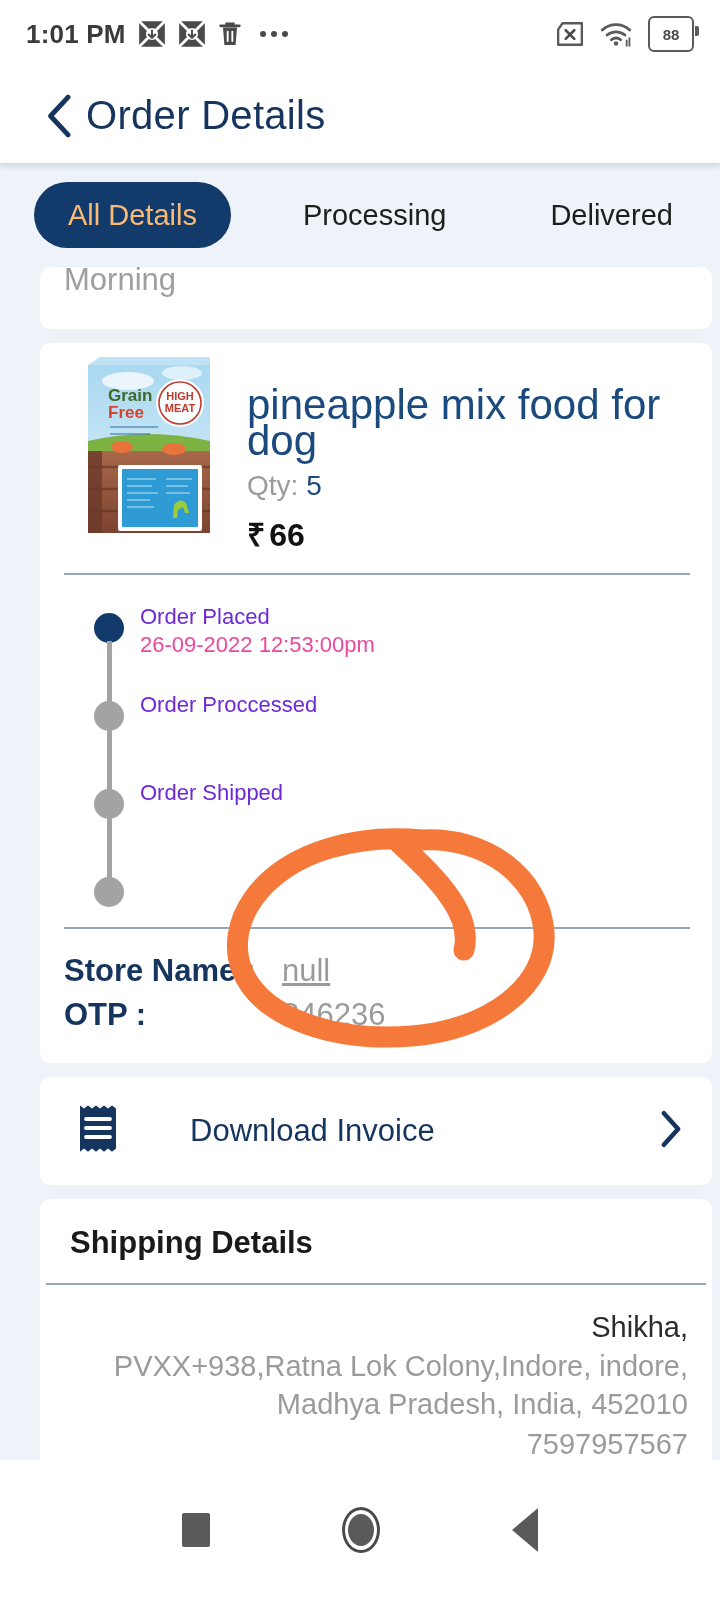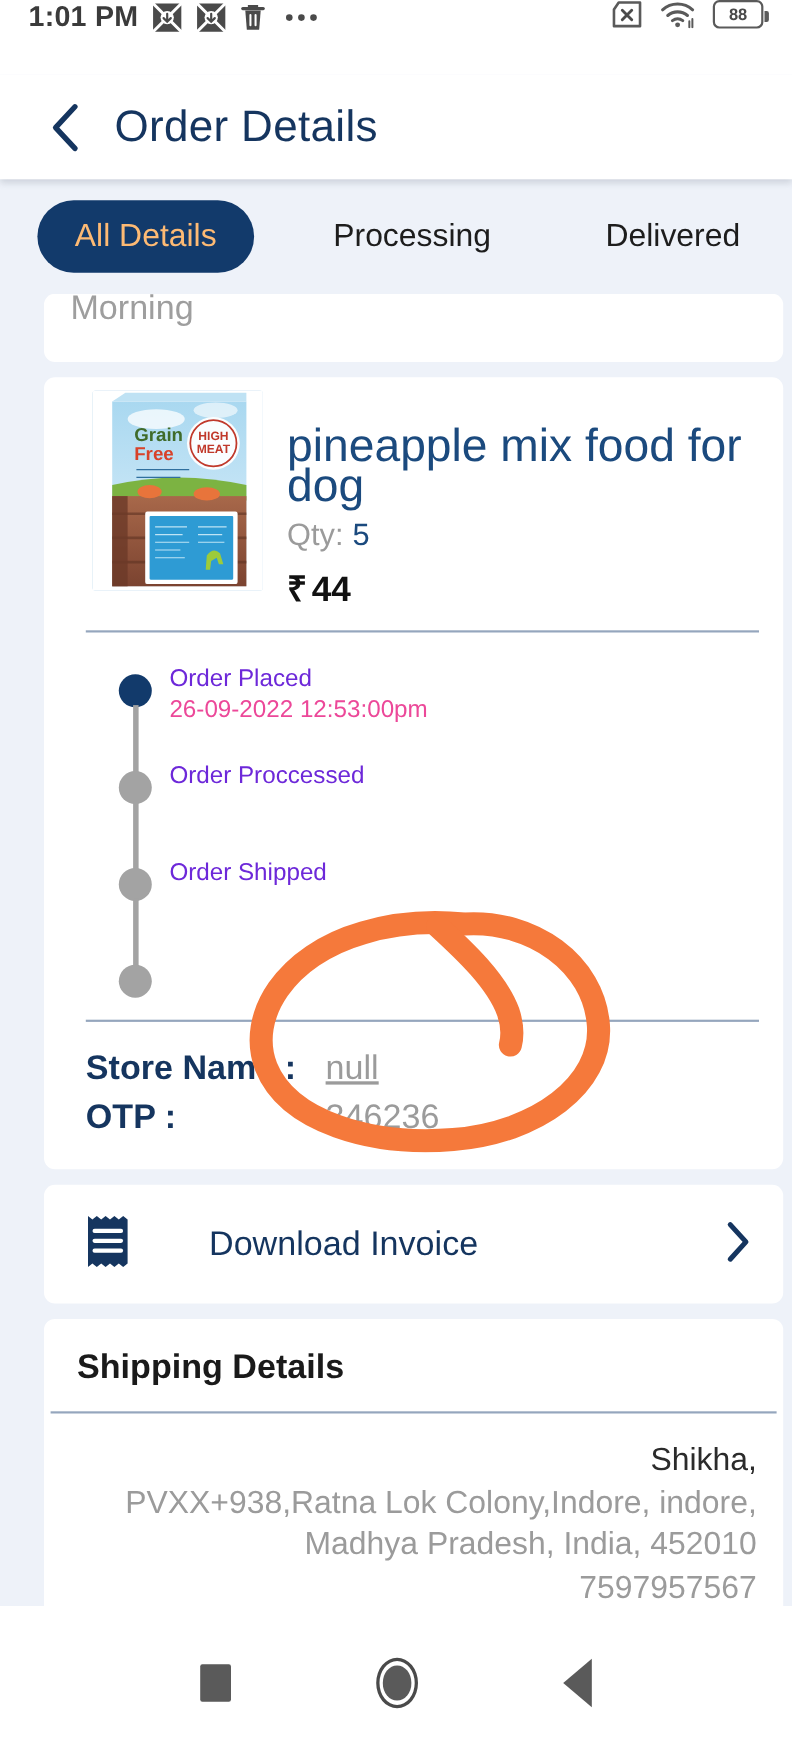--- a/index.html
+++ b/index.html
@@ -8,49 +8,49 @@
     width:720px; height:1600px;
     font-family:"Liberation Sans", sans-serif;
     background:#ffffff;
     overflow:hidden;
   }
   .phone { position:relative; width:720px; height:1600px; background:#eef2f9; }
 
   
   .statusbar {
     position:absolute; top:0; left:0; width:720px; height:68px;
-    background:#ffffff; display:flex; align-items:flex-start;
+    background:#ffffff; display:flex; align-items:center;
     padding:0 26px; z-index:30;
   }
   .sb-left { display:flex; align-items:center; gap:12px; }
   .sb-time { font-size:26px; font-weight:700; color:#3b3b3b; letter-spacing:.2px; }
   .sb-icon { display:flex; align-items:center; justify-content:center; }
   .sb-right { margin-left:auto; display:flex; align-items:center; gap:16px; }
   .battery-box {
-    position:relative; width:46px; height:26px;
+    position:relative; width:46px; height:36px;
     border:2.5px solid #5a5a5a; border-radius:6px;
     display:flex; align-items:center; justify-content:center;
   }
   .battery-box::after {
     content:""; position:absolute; right:-7px; top:8px;
     width:4px; height:10px; background:#5a5a5a; border-radius:0 2px 2px 0;
   }
   .battery-txt { font-size:15px; font-weight:700; color:#4a4a4a; }
   .dots { display:flex; gap:5px; align-items:center; margin-left:6px; }
   .dots i { width:6px; height:6px; border-radius:50%; background:#4a4a4a; display:block; }
 
   
   .appbar {
     position:absolute; top:68px; left:0; width:720px; height:95px;
     background:#ffffff; display:flex; align-items:center; padding-left:34px;
     box-shadow:0 3px 6px rgba(90,100,120,.22); z-index:20;
   }
   .back-btn { width:52px; height:52px; display:flex; align-items:center; justify-content:center; cursor:pointer; }
   .appbar-title {
-    font-size:40px; color:#15355f; margin-left:18px;
+    font-size:40px; color:#15355f; 
     font-weight:400; letter-spacing:.3px;
   }
 
   
   .tabs {
     position:absolute; top:163px; left:0; width:720px; height:104px;
     background:#eef2f9; display:flex; align-items:center; z-index:15;
   }
   .tab {
     font-size:29px; color:#1d1d1d; cursor:pointer;
@@ -72,21 +72,21 @@
   }
   .card {
     background:#ffffff; border-radius:10px; margin:0 24px 14px 24px;
   }
 
   
   .card-morning { height:62px; display:flex; align-items:flex-start; padding-left:24px; }
   .morning-txt { font-size:31px; color:#9e9e9e; line-height:34px; margin-top:-4px; }
 
   
-  .card-product { padding:12px 0 0 16px; }
+  .card-product { padding:12px 0 0 2px; }
   .prod-row { display:flex; padding:0 22px 0 28px; }
   .prod-thumb {
     width:155px; height:182px; flex:0 0 155px; border-radius:3px;
     overflow:hidden; position:relative; background:#cfe4f2;
   }
   .prod-info { margin-left:22px; padding-top:32px; }
   .prod-title { font-size:42px; color:#1b4a7e; line-height:36px; }
   .prod-qty { font-size:28px; color:#9b9b9b; margin-top:11px; }
   .prod-qty b { color:#1b4a7e; font-weight:400; margin-left:8px; }
   .prod-price { font-size:32px; color:#111111; font-weight:700; margin-top:10px; }
@@ -290,21 +290,21 @@
             </g>
             <path d="M104 150 q6 -8 12 -2 l3 10 h-4 l-2 -6 -5 3 -1 8 h-4 z" fill="#9ccb3b"></path>
           </svg>
         </div>
         <div class="prod-info">
           <div class="prod-title">pineapple mix food for dog</div>
           <div class="prod-qty">
             <span>Qty:</span><b>5</b>
           </div>
           <div class="prod-price">
-            <span class="rupee">₹</span><span>44</span>
+            <span class="rupee">₹</span><span>66</span>
           </div>
         </div>
       </div>
 
       <div class="divider"></div>
 
       <div class="timeline">
         <div class="tl-step">
           <div class="tl-marks">
             <span class="tl-dot done"></span>

